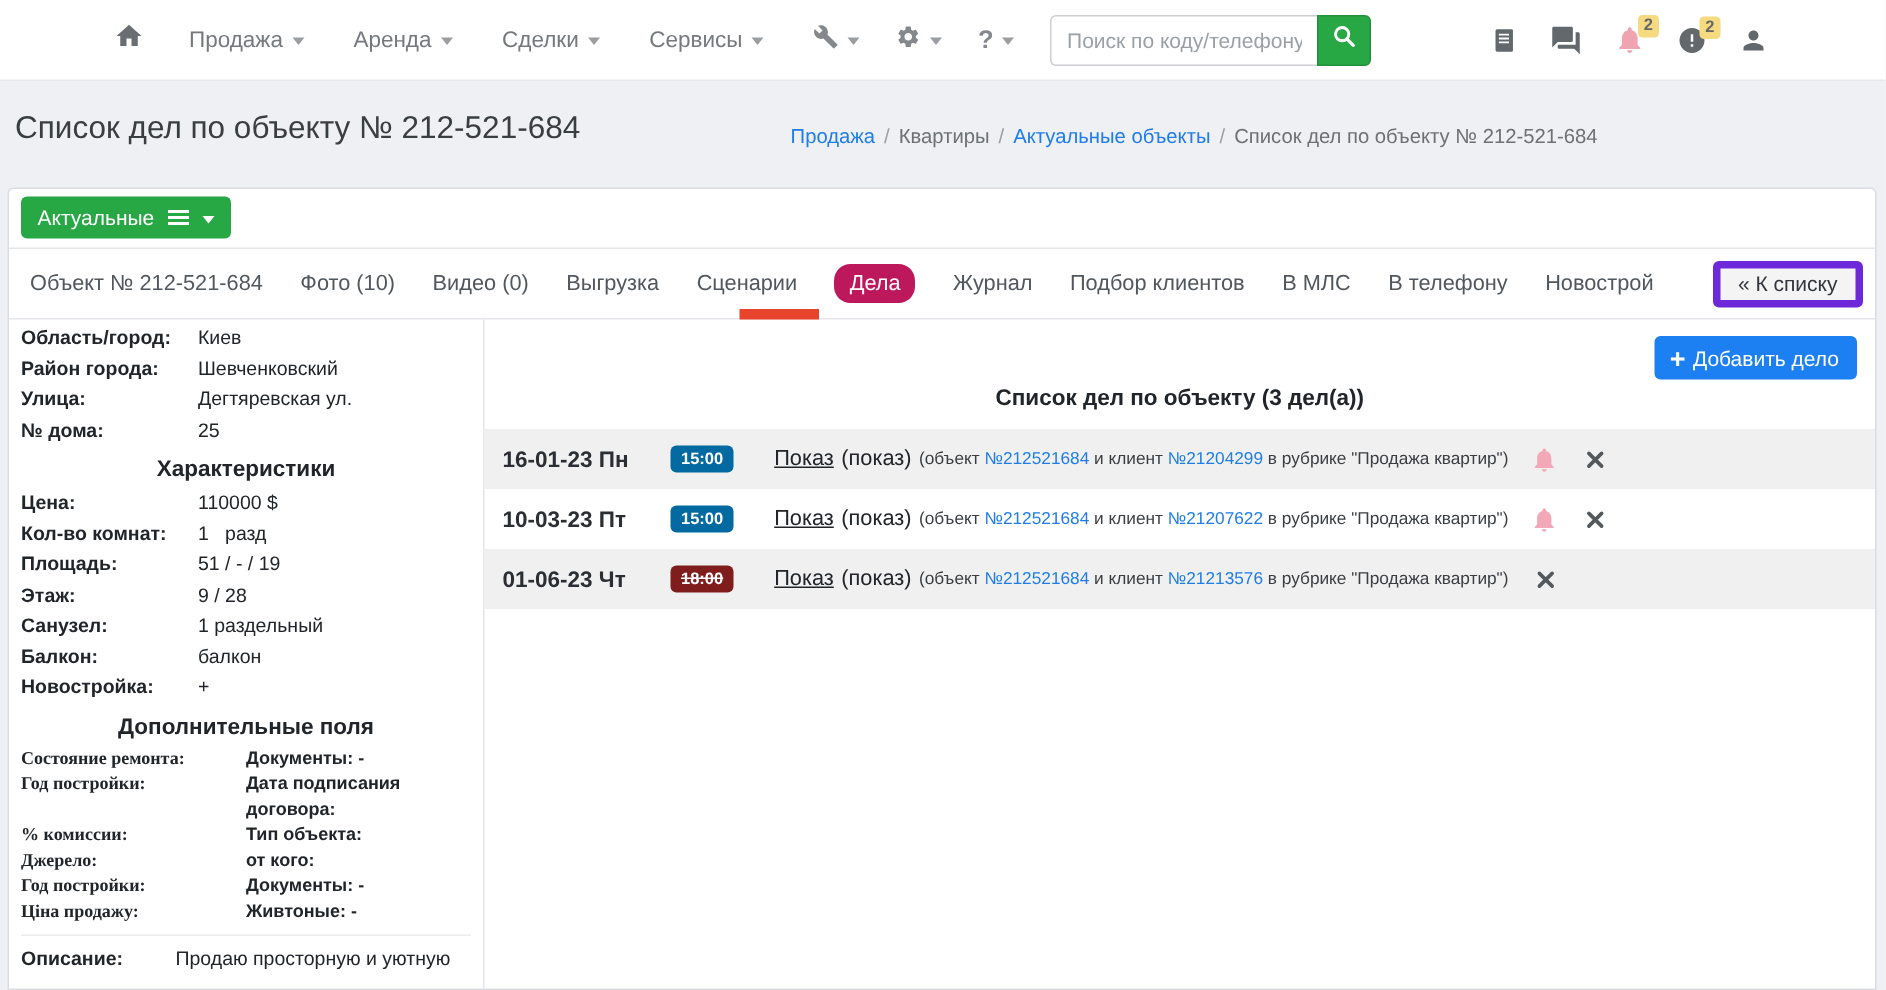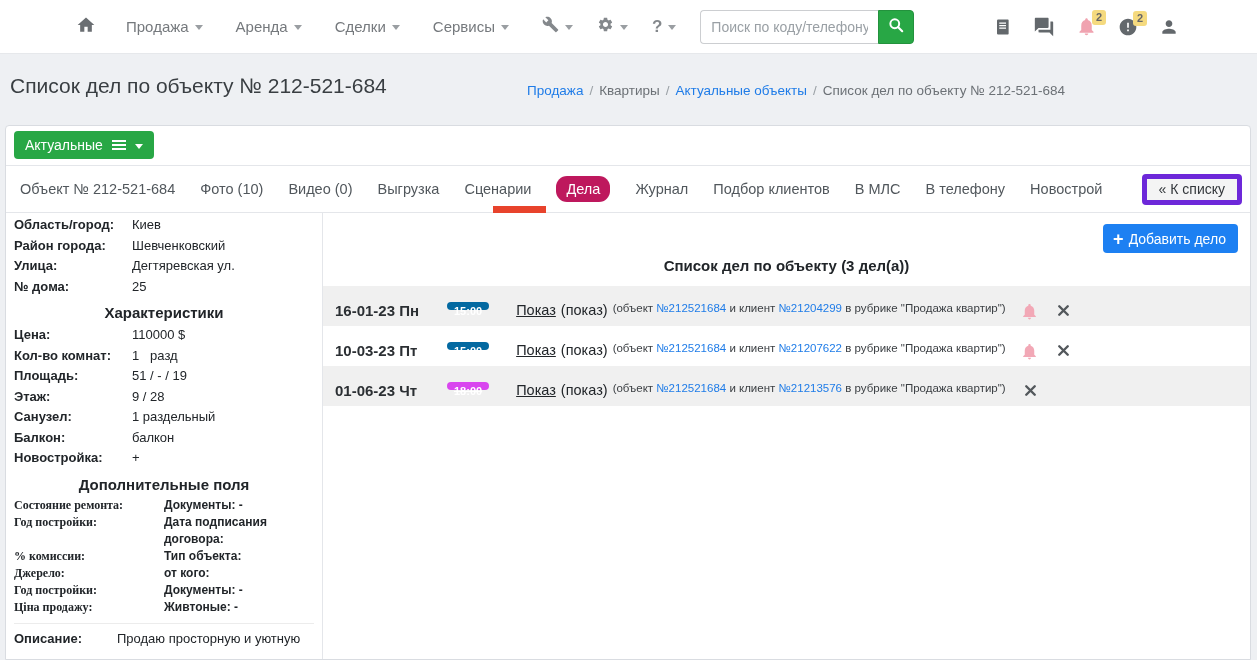--- a/index.html
+++ b/index.html
@@ -77,26 +77,26 @@
           font-size:13px; color:#212529; }
   .desc .k { font-weight:bold; width:103px; flex-shrink:0; }
 
   .main { flex:1; position:relative; }
   .add-btn { position:absolute; right:12px; top:11px; background:#1d80f2; color:#fff; border:none;
              border-radius:4px; height:29px; padding:0 12px 0 10px; font-size:14px; display:flex;
              align-items:center; cursor:pointer; font-family:"Liberation Sans",sans-serif; }
   .add-plus { font-size:18px; font-weight:bold; margin-right:5px; line-height:1; }
   .list-title { text-align:center; font-weight:bold; font-size:15px; color:#212529; padding-top:44px; }
   .tasks { margin-top:12px; }
-  .task-row { height:40px; display:flex; padding:16px 12px; }
+  .task-row { height:40px; display:flex; align-items:center; padding:16px 12px; }
   .task-row.odd { background:#f0f0f0; }
   .t-date { font-weight:bold; font-size:15px; color:#2b2f33; width:112px; flex-shrink:0; }
   .t-badge { font-size:11px; font-weight:bold; color:#fff; background:#0369a1; border-radius:4px;
              padding:3px 7px; margin-right:27px; }
-  .t-badge.green { background:#d946ef; text-decoration:line-through; }
+  .t-badge.green { background:#7f1d1d; text-decoration:line-through; }
   .t-action { font-size:14.5px; color:#212529; text-decoration:underline; margin-right:5px;
               cursor:pointer; }
   .t-kind { font-size:14.5px; color:#212529; margin-right:5px; }
   .t-detail { font-size:11.5px; color:#3a3e42; }
   .t-detail a { color:#1f7ce8; text-decoration:none; cursor:pointer; }
   .t-bell { color:#f2a8b6; margin-left:14px; cursor:pointer; display:flex; }
   .t-x { color:#53585c; margin-left:16px; cursor:pointer; display:flex; }
 </style>
 </head>
 <body>

